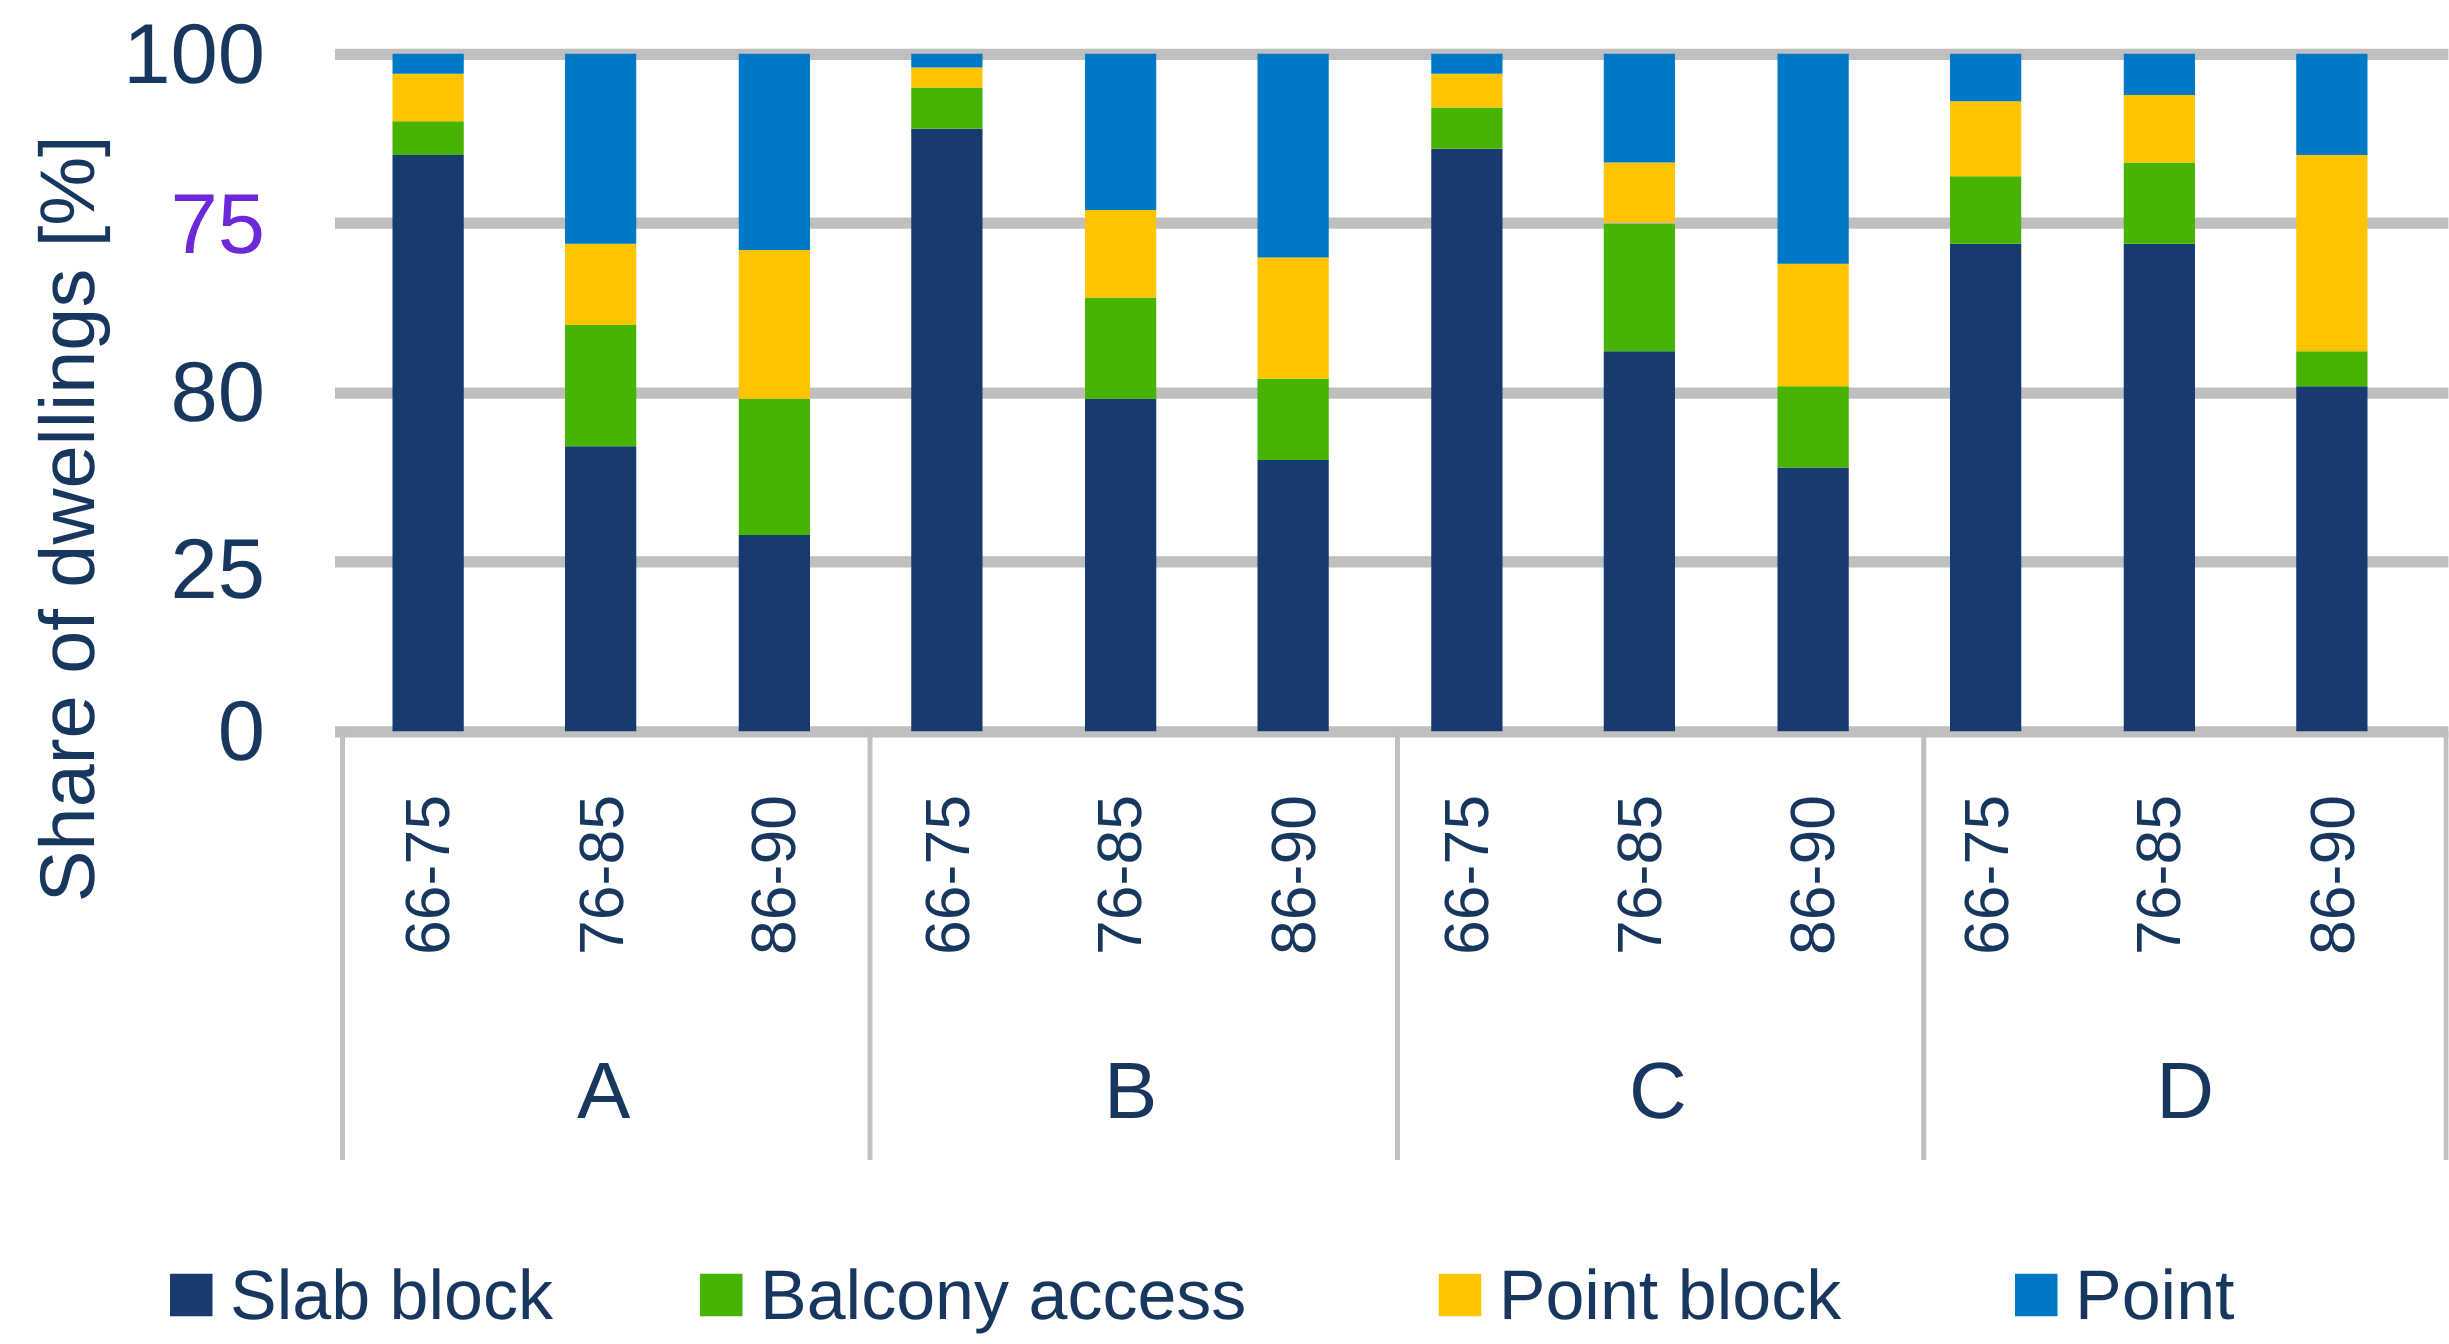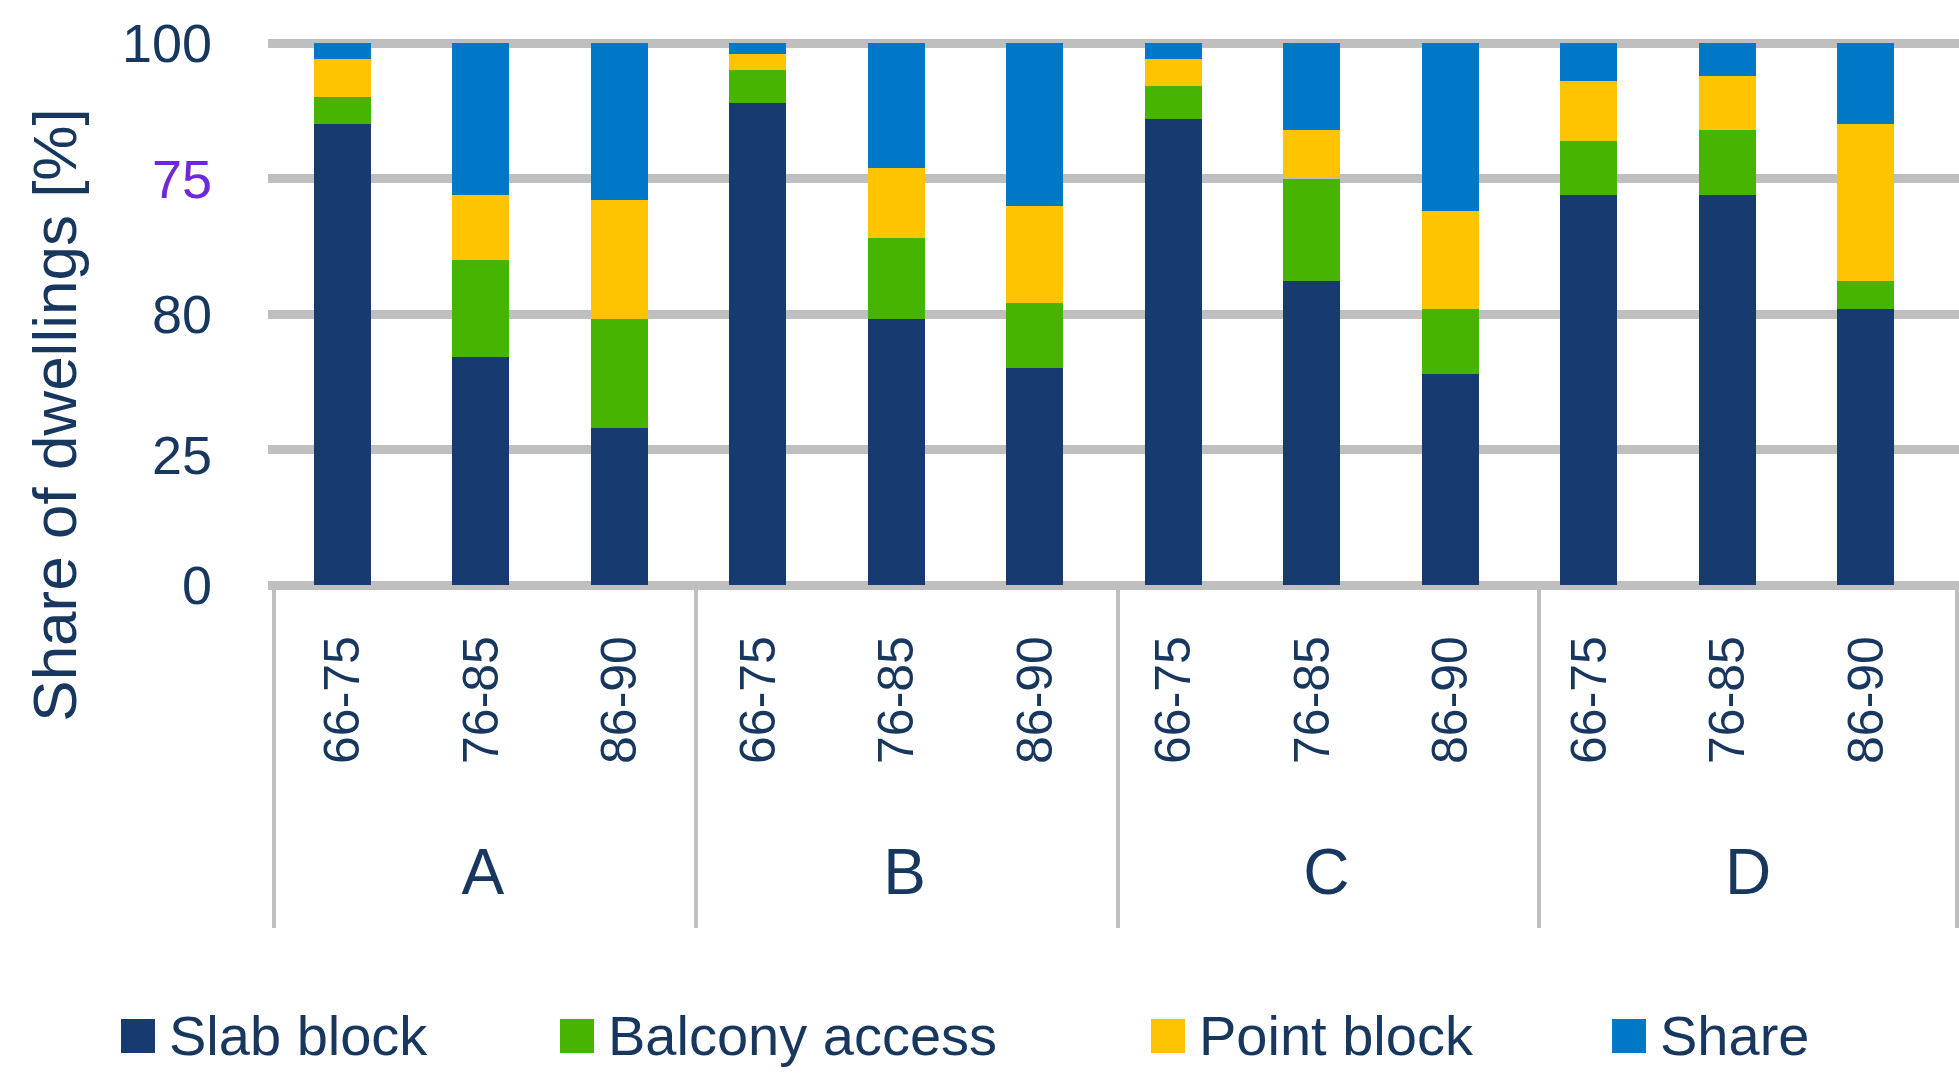--- a/index.html
+++ b/index.html
@@ -1,21 +1,21 @@
 <!DOCTYPE html>
 <html><head>
 <meta charset="utf-8">
 <style>
   html,body{margin:0;padding:0;background:#ffffff;}
   .stage{position:relative;width:1959px;height:1075px;background:#ffffff;overflow:hidden;
          font-family:"Liberation Sans", sans-serif;}
   .gridline{position:absolute;height:9px;}
   .baseline{position:absolute;height:9px;}
   .ytick{position:absolute;left:0;width:212px;height:64px;line-height:64px;
-         text-align:right;font-size:54px;}
+         text-align:right;font-size:68px;}
   .ytitle{position:absolute;left:-295px;top:375px;width:700px;height:80px;line-height:80px;
           text-align:center;font-size:62px;transform:rotate(-90deg);}
   .bar-seg{position:absolute;width:57px;}
   .xperiod{position:absolute;width:300px;height:50px;display:flex;align-items:center;
            justify-content:center;font-size:50px;transform:rotate(-90deg);white-space:nowrap;}
   .xgroup{position:absolute;width:200px;height:72px;line-height:72px;text-align:center;font-size:64px;}
   .vline{position:absolute;width:4px;}
   .legend-item{position:absolute;top:1005px;height:62px;display:flex;align-items:center;}
   .legend-swatch{width:34px;height:34px;margin-right:14px;flex:0 0 auto;}
   .legend-label{font-size:56px;white-space:nowrap;line-height:62px;}
@@ -108,30 +108,30 @@
       <div class="xperiod" style="left: 1300px; top: 675px; color: rgb(23, 55, 94);">86-90</div>
       <div class="xperiod" style="left: 1438.5px; top: 675px; color: rgb(23, 55, 94);">66-75</div>
       <div class="xperiod" style="left: 1577px; top: 675px; color: rgb(23, 55, 94);">76-85</div>
       <div class="xperiod" style="left: 1715.5px; top: 675px; color: rgb(23, 55, 94);">86-90</div>
       <div class="xgroup" style="left: 382.875px; top: 836px; color: rgb(23, 55, 94);">A</div>
       <div class="xgroup" style="left: 804.625px; top: 836px; color: rgb(23, 55, 94);">B</div>
       <div class="xgroup" style="left: 1226.38px; top: 836px; color: rgb(23, 55, 94);">C</div>
       <div class="xgroup" style="left: 1648.12px; top: 836px; color: rgb(23, 55, 94);">D</div>
     </div>
   <div id="legend">
-      <div class="legend-item" style="left: 121px;">
+      <div class="legend-item" style="left: 136px;">
         <div class="legend-swatch" style="background: rgb(23, 59, 110);"></div>
         <div class="legend-label" style="color: rgb(23, 55, 94);">Slab block</div>
       </div>
       <div class="legend-item" style="left: 560px;">
         <div class="legend-swatch" style="background: rgb(70, 180, 0);"></div>
         <div class="legend-label" style="color: rgb(23, 55, 94);">Balcony access</div>
       </div>
       <div class="legend-item" style="left: 1151px;">
         <div class="legend-swatch" style="background: rgb(255, 196, 0);"></div>
         <div class="legend-label" style="color: rgb(23, 55, 94);">Point block</div>
       </div>
       <div class="legend-item" style="left: 1612px;">
         <div class="legend-swatch" style="background: rgb(0, 120, 200);"></div>
-        <div class="legend-label" style="color: rgb(23, 55, 94);">Share</div>
+        <div class="legend-label" style="color: rgb(23, 55, 94);">Point</div>
       </div>
     </div>
 </div>
 
 </body></html>

